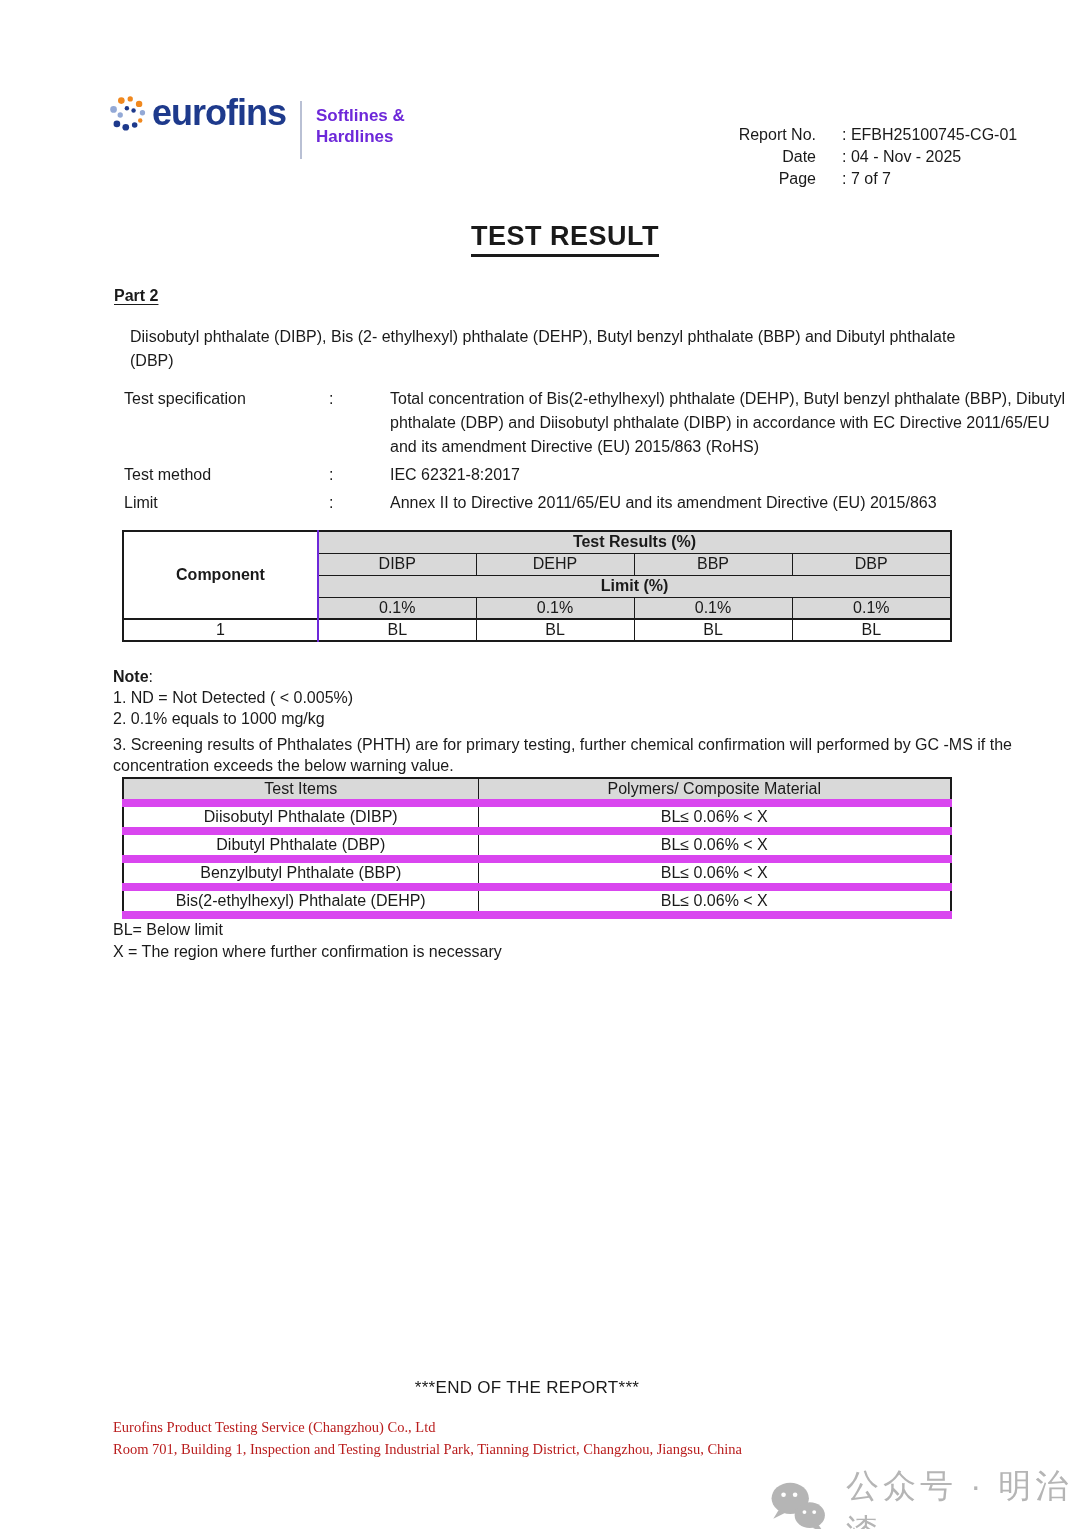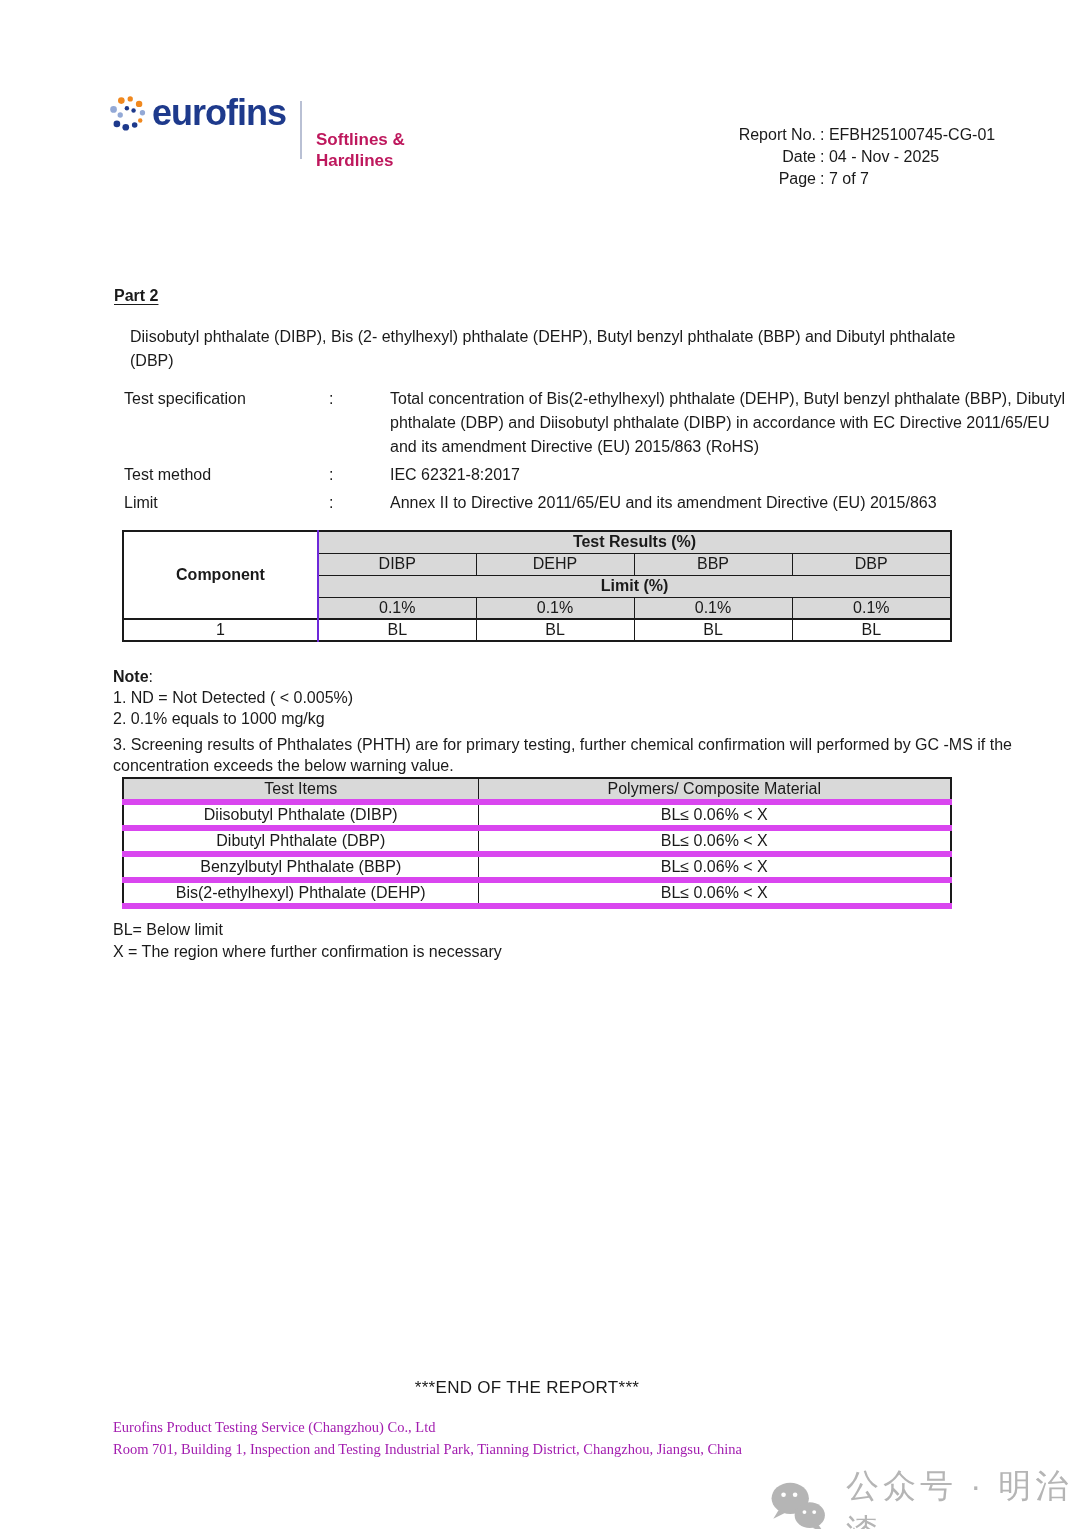--- a/index.html
+++ b/index.html
@@ -8,23 +8,23 @@
   .page {
     position:relative; width:1080px; height:1529px; background:#ffffff;
     overflow:hidden; margin:0 auto;
   }
 
   
   .logo-block { position:absolute; top:93px; left:108px; display:flex; align-items:flex-start; }
   .logo-dots { width:40px; height:40px; margin-top:2px; }
   .brand-text { font-size:36px; font-weight:bold; color:#1e3a8c; letter-spacing:-1px; line-height:40px; margin-left:4px; }
   .logo-divider { width:2px; height:58px; background:#b9c0d4; margin:8px 0 0 14px; }
-  .division { margin:36px 0 0 14px; font-size:17px; font-weight:bold; color:#be185d; line-height:21px; }
-
-  .report-info { position:absolute; top:124px; left:716px; display:grid; grid-template-columns:100px auto; column-gap:4px; font-size:16px; line-height:22px; }
+  .division { margin:12px 0 0 14px; font-size:17px; font-weight:bold; color:#6d28d9; line-height:21px; }
+
+  .report-info { position:absolute; top:124px; left:716px; display:grid; grid-template-columns:100px auto; column-gap:26px; font-size:16px; line-height:22px; }
   .report-info .lbl { text-align:right; }
 
   
   .title-wrap { position:absolute; top:221px; left:0; width:1080px; text-align:center; }
   .title { display:inline-block; font-size:27px; font-weight:bold; letter-spacing:0.5px;
            border-bottom:3px solid #1a1a1a; padding-bottom:2px; margin-left:50px; }
 
   .part-heading { position:absolute; top:287px; left:114px; font-size:16px; font-weight:bold;
                   text-decoration:underline; text-underline-offset:3px; }
 
@@ -44,27 +44,27 @@
   .results-table { position:absolute; top:530px; left:122px; width:828px; border:2px solid #1a1a1a; }
   .results-table td { height:22px; }
   .results-table .component-cell { background:#ffffff; border-right:2px solid #6d28d9; }
   .results-table .data-row td { border-top:2px solid #1a1a1a; background:#ffffff; }
 
   .note { position:absolute; top:666px; left:113px; width:900px; font-size:16px; line-height:21px; }
   .note .n-item { }
   .note .n-item3 { margin-top:5px; }
 
   .warning-table { position:absolute; top:777px; left:122px; width:828px; border:2px solid #1a1a1a; }
-  .warning-table td { height:24px; border-top:2px solid #1a1a1a; border-bottom:6px solid #d946ef; }
+  .warning-table td { height:24px; border-top:2px solid #1a1a1a; border-bottom:8px solid #d946ef; }
 
   .legend { position:absolute; top:919px; left:113px; font-size:16px; line-height:22px; }
 
   
   .end-marker { position:absolute; top:1378px; left:0; width:1054px; text-align:center; font-size:17px; letter-spacing:0.3px; }
-  .footer-addr { position:absolute; top:1416px; left:113px; font-family:"Liberation Serif","DejaVu Serif",serif; font-size:14.5px; line-height:22px; color:#a21caf; }
+  .footer-addr { position:absolute; top:1416px; left:113px; font-family:"Liberation Serif","DejaVu Serif",serif; font-size:14.5px; line-height:22px; color:#b91c1c; }
 
   .watermark { position:absolute; top:1464px; left:768px; display:flex; align-items:center; color:#b5b5b5; }
   .watermark-text { font-size:33px; letter-spacing:4px; margin-left:14px; font-weight:500; }
 </style>
 </head>
 <body>
 
 <div class="page">
 
   <div class="logo-block">
@@ -92,20 +92,23 @@
 
   <div class="report-info">
     <div class="lbl">Report No.</div>
     <div><span>:</span> <span>EFBH25100745-CG-01</span></div>
     <div class="lbl">Date</div>
     <div><span>:</span> <span>04 - Nov - 2025</span></div>
     <div class="lbl">Page</div>
     <div><span>:</span> <span>7 of 7</span></div>
   </div>
 
+  <div class="title-wrap">
+    <span class="title">TEST RESULT</span>
+  </div>
 
   <div class="part-heading">Part 2</div>
 
   <div class="intro">Diisobutyl phthalate (DIBP), Bis (2- ethylhexyl) phthalate (DEHP), Butyl benzyl phthalate (BBP) and Dibutyl phthalate (DBP)</div>
 
   <div class="specs">
     <div class="spec-row">
       <div>Test specification</div>
       <div>:</div>
       <div>Total concentration of Bis(2-ethylhexyl) phthalate (DEHP), Butyl benzyl phthalate (BBP), Dibutyl phthalate (DBP) and Diisobutyl phthalate (DIBP) in accordance with EC Directive 2011/65/EU and its amendment Directive (EU) 2015/863 (RoHS)</div>

